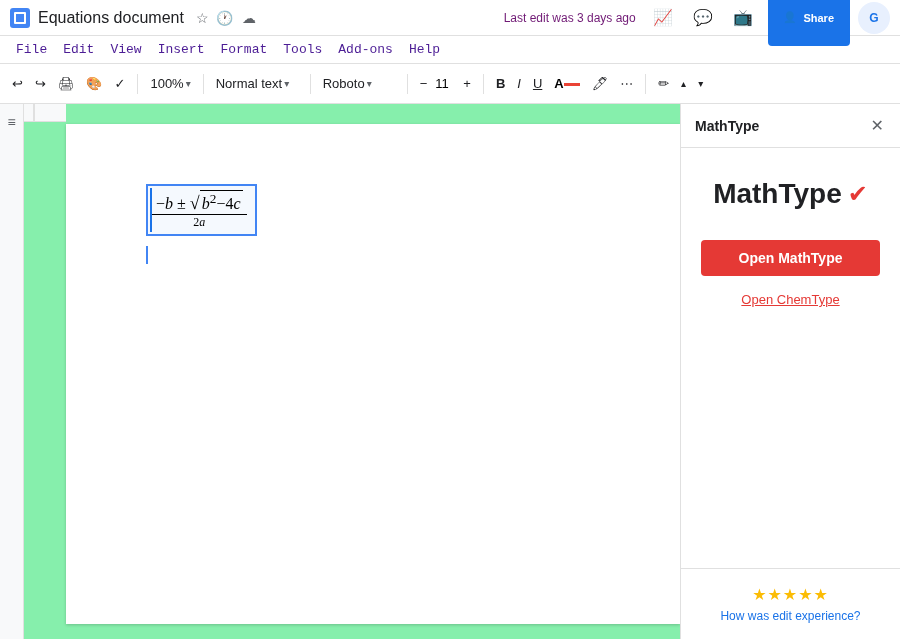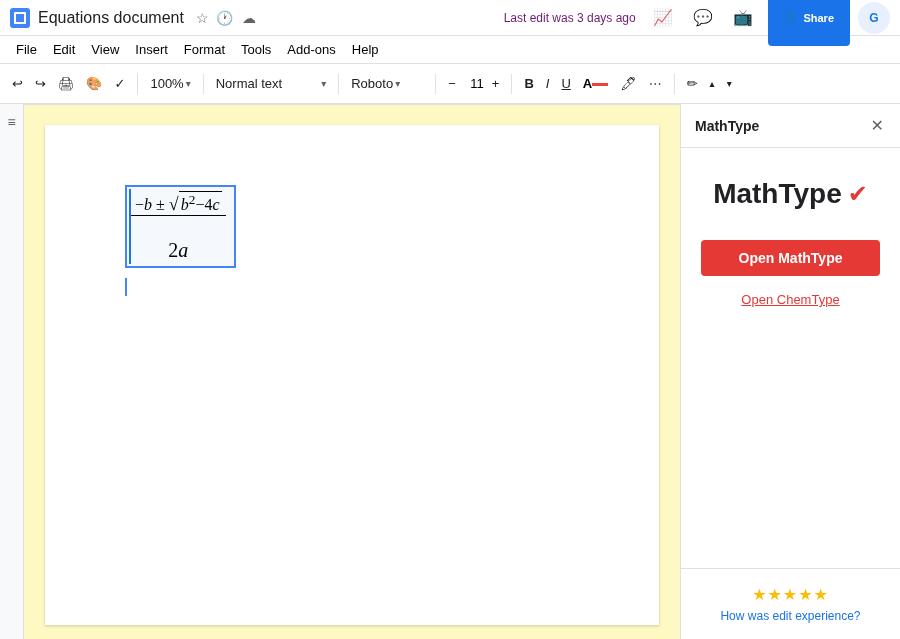--- a/index.html
+++ b/index.html
@@ -18,51 +18,51 @@
     #share-area { display: flex; align-items: center; gap: 8px; }
     .header-icon-btn { width: 32px; height: 32px; border-radius: 50%; border: none; background: transparent; cursor: pointer; display: flex; align-items: center; justify-content: center; color: #5f6368; font-size: 16px; }
     #share-btn { background: #1a73e8; color: #fff; border: none; border-radius: 4px; padding: 22px 16px; font-size: 11px; font-weight: 600; cursor: pointer; display: flex; align-items: center; gap: 6px; }
     .avatar-btn { width: 32px; height: 32px; border-radius: 50%; background: #e8f0fe; border: none; cursor: pointer; font-size: 12px; color: #1a73e8; font-weight: bold; }
 
     
     #menu-bar {
       display: flex; align-items: center; background: #fff;
       padding: 2px 8px; border-bottom: 1px solid #e0e0e0; height: 28px;
     }
-    .menu-item { padding: 2px 8px; font-size: 13px; color: #000000; cursor: pointer; border-radius: 3px; }
+    .menu-item { padding: 2px 8px; font-size: 13px; color: #4c1d95; cursor: pointer; border-radius: 3px; font-family: Liberation Mono, monospace; }
 
     
     #toolbar {
       display: flex; align-items: center; background: #fff;
       padding: 4px 8px; border-bottom: 1px solid #e0e0e0; height: 40px; gap: 4px; flex-wrap: nowrap;
     }
     .toolbar-btn { height: 28px; border: none; background: transparent; cursor: pointer; border-radius: 3px; display: flex; align-items: center; justify-content: center; padding: 0 4px; color: #202124; font-size: 13px; }
     .toolbar-separator { width: 1px; height: 20px; background: #e0e0e0; margin: 0 4px; }
     .toolbar-dropdown { display: flex; align-items: center; border: none; background: transparent; cursor: pointer; font-size: 13px; color: #202124; padding: 0 4px; border-radius: 3px; height: 28px; }
     .dropdown-arrow { font-size: 10px; color: #5f6368; margin-left: 2px; }
     #zoom-selector { font-size: 13px; }
-    #style-selector { min-width: 90px; gap: 37px; }
+    #style-selector { min-width: 90px; }
     #font-selector { min-width: 80px; }
     .highlight-btn { background: transparent; border: none; cursor: pointer; display: flex; align-items: center; border-radius: 3px; padding: 2px 4px; height: 28px; }
     .color-underline { display: inline-block; width: 16px; height: 3px; background: #ea4335; margin-top: 1px; }
 
     
     #main-area { display: flex; height: calc(639px - 36px - 28px - 40px); }
 
     
-    #doc-area { flex: 1; background: #fef9c3; overflow-y: auto; display: flex; flex-direction: column; }
+    #doc-area { flex: 1; background: #86efac; overflow-y: auto; display: flex; flex-direction: row; }
     #doc-scroll { flex: 1; display: flex; justify-content: center; padding: 20px 0; }
     #page { width: 614px; min-height: 500px; background: #fff; box-shadow: 0 1px 3px rgba(0,0,0,0.2); padding: 60px 60px 60px 80px; position: relative; }
 
     
     #equation-container { position: relative; display: inline-block; border: 2px solid #4285f4; padding: 4px 8px 4px 4px; background: rgba(66,133,244,0.05); }
     #equation { font-family: 'Times New Roman', serif; font-size: 18px; color: #000; display: inline-block; }
     .eq-fraction { display: inline-flex; flex-direction: column; align-items: center; vertical-align: middle; }
     .eq-numerator { border-bottom: 1px solid #000; padding: 0 4px; font-size: 16px; }
-    .eq-denominator { padding: 0 4px; font-size: 20px; margin-top: 23px; }
+    .eq-denominator { padding: 0 4px; font-size: 12px; }
     @keyframes blink { 50% { opacity: 0; } }
     .text-cursor { font-size: 14px; color: #333; }
     #eq-cursor { position: absolute; left: 2px; top: 2px; width: 2px; height: calc(100% - 4px); background: transparent; border-left: 2px solid #1a73e8; }
 
     
     #side-panel { width: 220px; background: #fff; border-left: 1px solid #e0e0e0; display: flex; flex-direction: column; }
     #panel-header { display: flex; align-items: center; justify-content: space-between; padding: 10px 14px; border-bottom: 1px solid #e0e0e0; }
     #panel-title { font-size: 14px; font-weight: 600; color: #202124; }
     #panel-close { background: none; border: none; cursor: pointer; color: #5f6368; font-size: 16px; padding: 2px; border-radius: 3px; }
     #panel-content { flex: 1; display: flex; flex-direction: column; align-items: center; padding: 30px 20px 20px; }
@@ -136,21 +136,21 @@
     <span>Normal text</span>
     <span class="dropdown-arrow">▾</span>
   </button>
   <div class="toolbar-separator"></div>
   <button class="toolbar-dropdown" id="font-selector">
     <span>Roboto</span>
     <span class="dropdown-arrow">▾</span>
   </button>
   <div class="toolbar-separator"></div>
   <button class="toolbar-btn">−</button>
-  <span style="font-size:13px;min-width:20px;text-align:right;">11</span>
+  <span style="font-size:13px;min-width:20px;text-align:left;">11</span>
   <button class="toolbar-btn">+</button>
   <div class="toolbar-separator"></div>
   <button class="toolbar-btn" style="font-weight:bold;">B</button>
   <button class="toolbar-btn" style="font-style:italic;">I</button>
   <button class="toolbar-btn" style="text-decoration:underline;">U</button>
   <button class="highlight-btn">
     <span style="font-size:13px;font-weight:bold;">A</span>
     <div class="color-underline"></div>
   </button>
   <button class="toolbar-btn">🖊</button>

